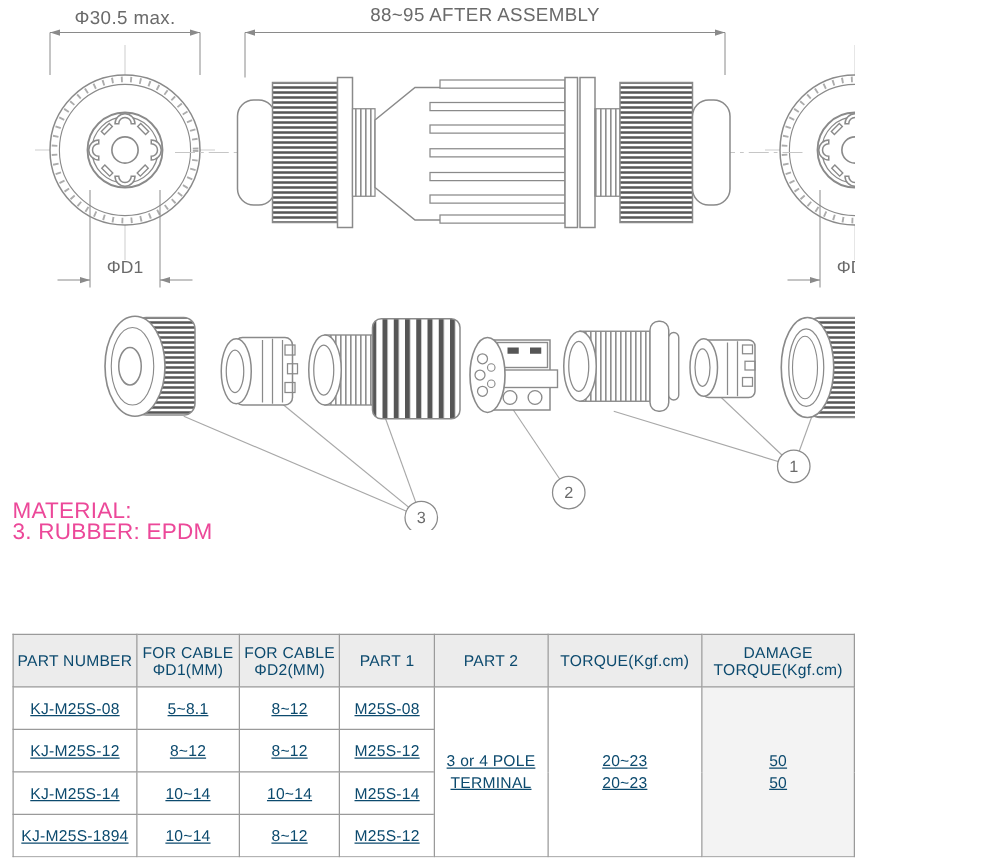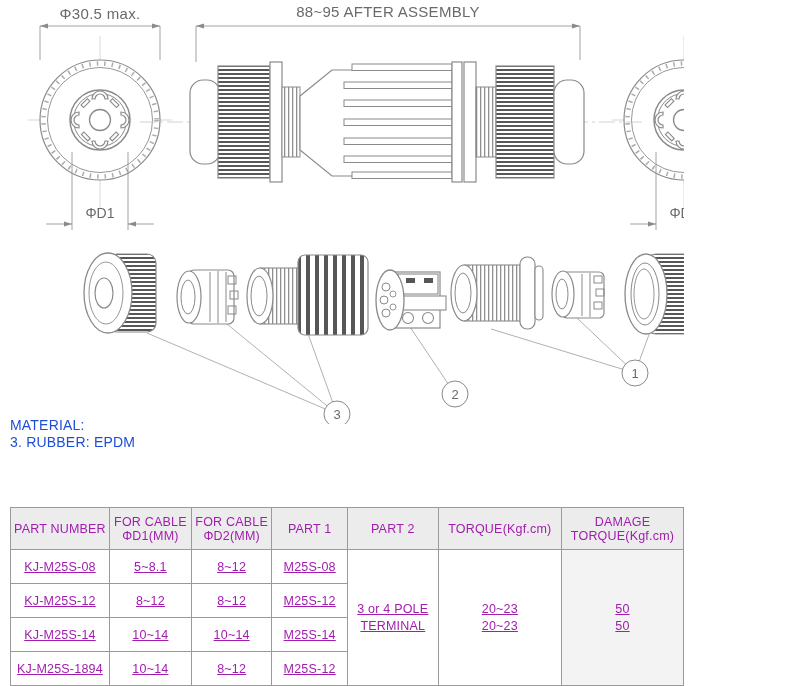--- a/index.html
+++ b/index.html
@@ -3,24 +3,24 @@
 <meta charset="utf-8">
 <style>
   html,body{margin:0;padding:0;background:#ffffff;}
   #page{position:relative;width:684px;height:686px;background:#ffffff;overflow:hidden;
         font-family:"Liberation Sans", sans-serif;}
   #drawing-svg{position:absolute;top:0;left:0;}
   svg text{fill:#6a6a6a;}
   .dim-text{font-size:15px;letter-spacing:.3px;}
   .dim-text-sm{font-size:14px;}
   .callout-text{font-size:13px;}
-  #material-block{position:absolute;top:417px;left:10px;color:#1d4ed8;
-                  font-size:14px;line-height:16.5px;letter-spacing:.2px;}
+  #material-block{position:absolute;top:400px;left:10px;color:#ec4899;
+                  font-size:18px;line-height:16.5px;letter-spacing:.2px;}
   #spec-table{position:absolute;top:507px;left:10px;border-collapse:collapse;
-              color:#a21caf;font-size:12.5px;table-layout:fixed;}
+              color:#0c4a6e;font-size:12.5px;table-layout:fixed;}
   #spec-table th,#spec-table td{border:1px solid #9a9a9a;text-align:center;
               vertical-align:middle;white-space:pre-line;padding:0 2px;
               font-weight:normal;letter-spacing:.2px;}
   #spec-table thead th{background:#ececec;height:41px;}
   #spec-table tbody td{height:33px;background:#ffffff;text-decoration:underline;}
   #spec-table td.shaded{background:#f3f3f3;}
   #spec-table td.merged{line-height:17px;}
 </style>
 </head>
 <body>

